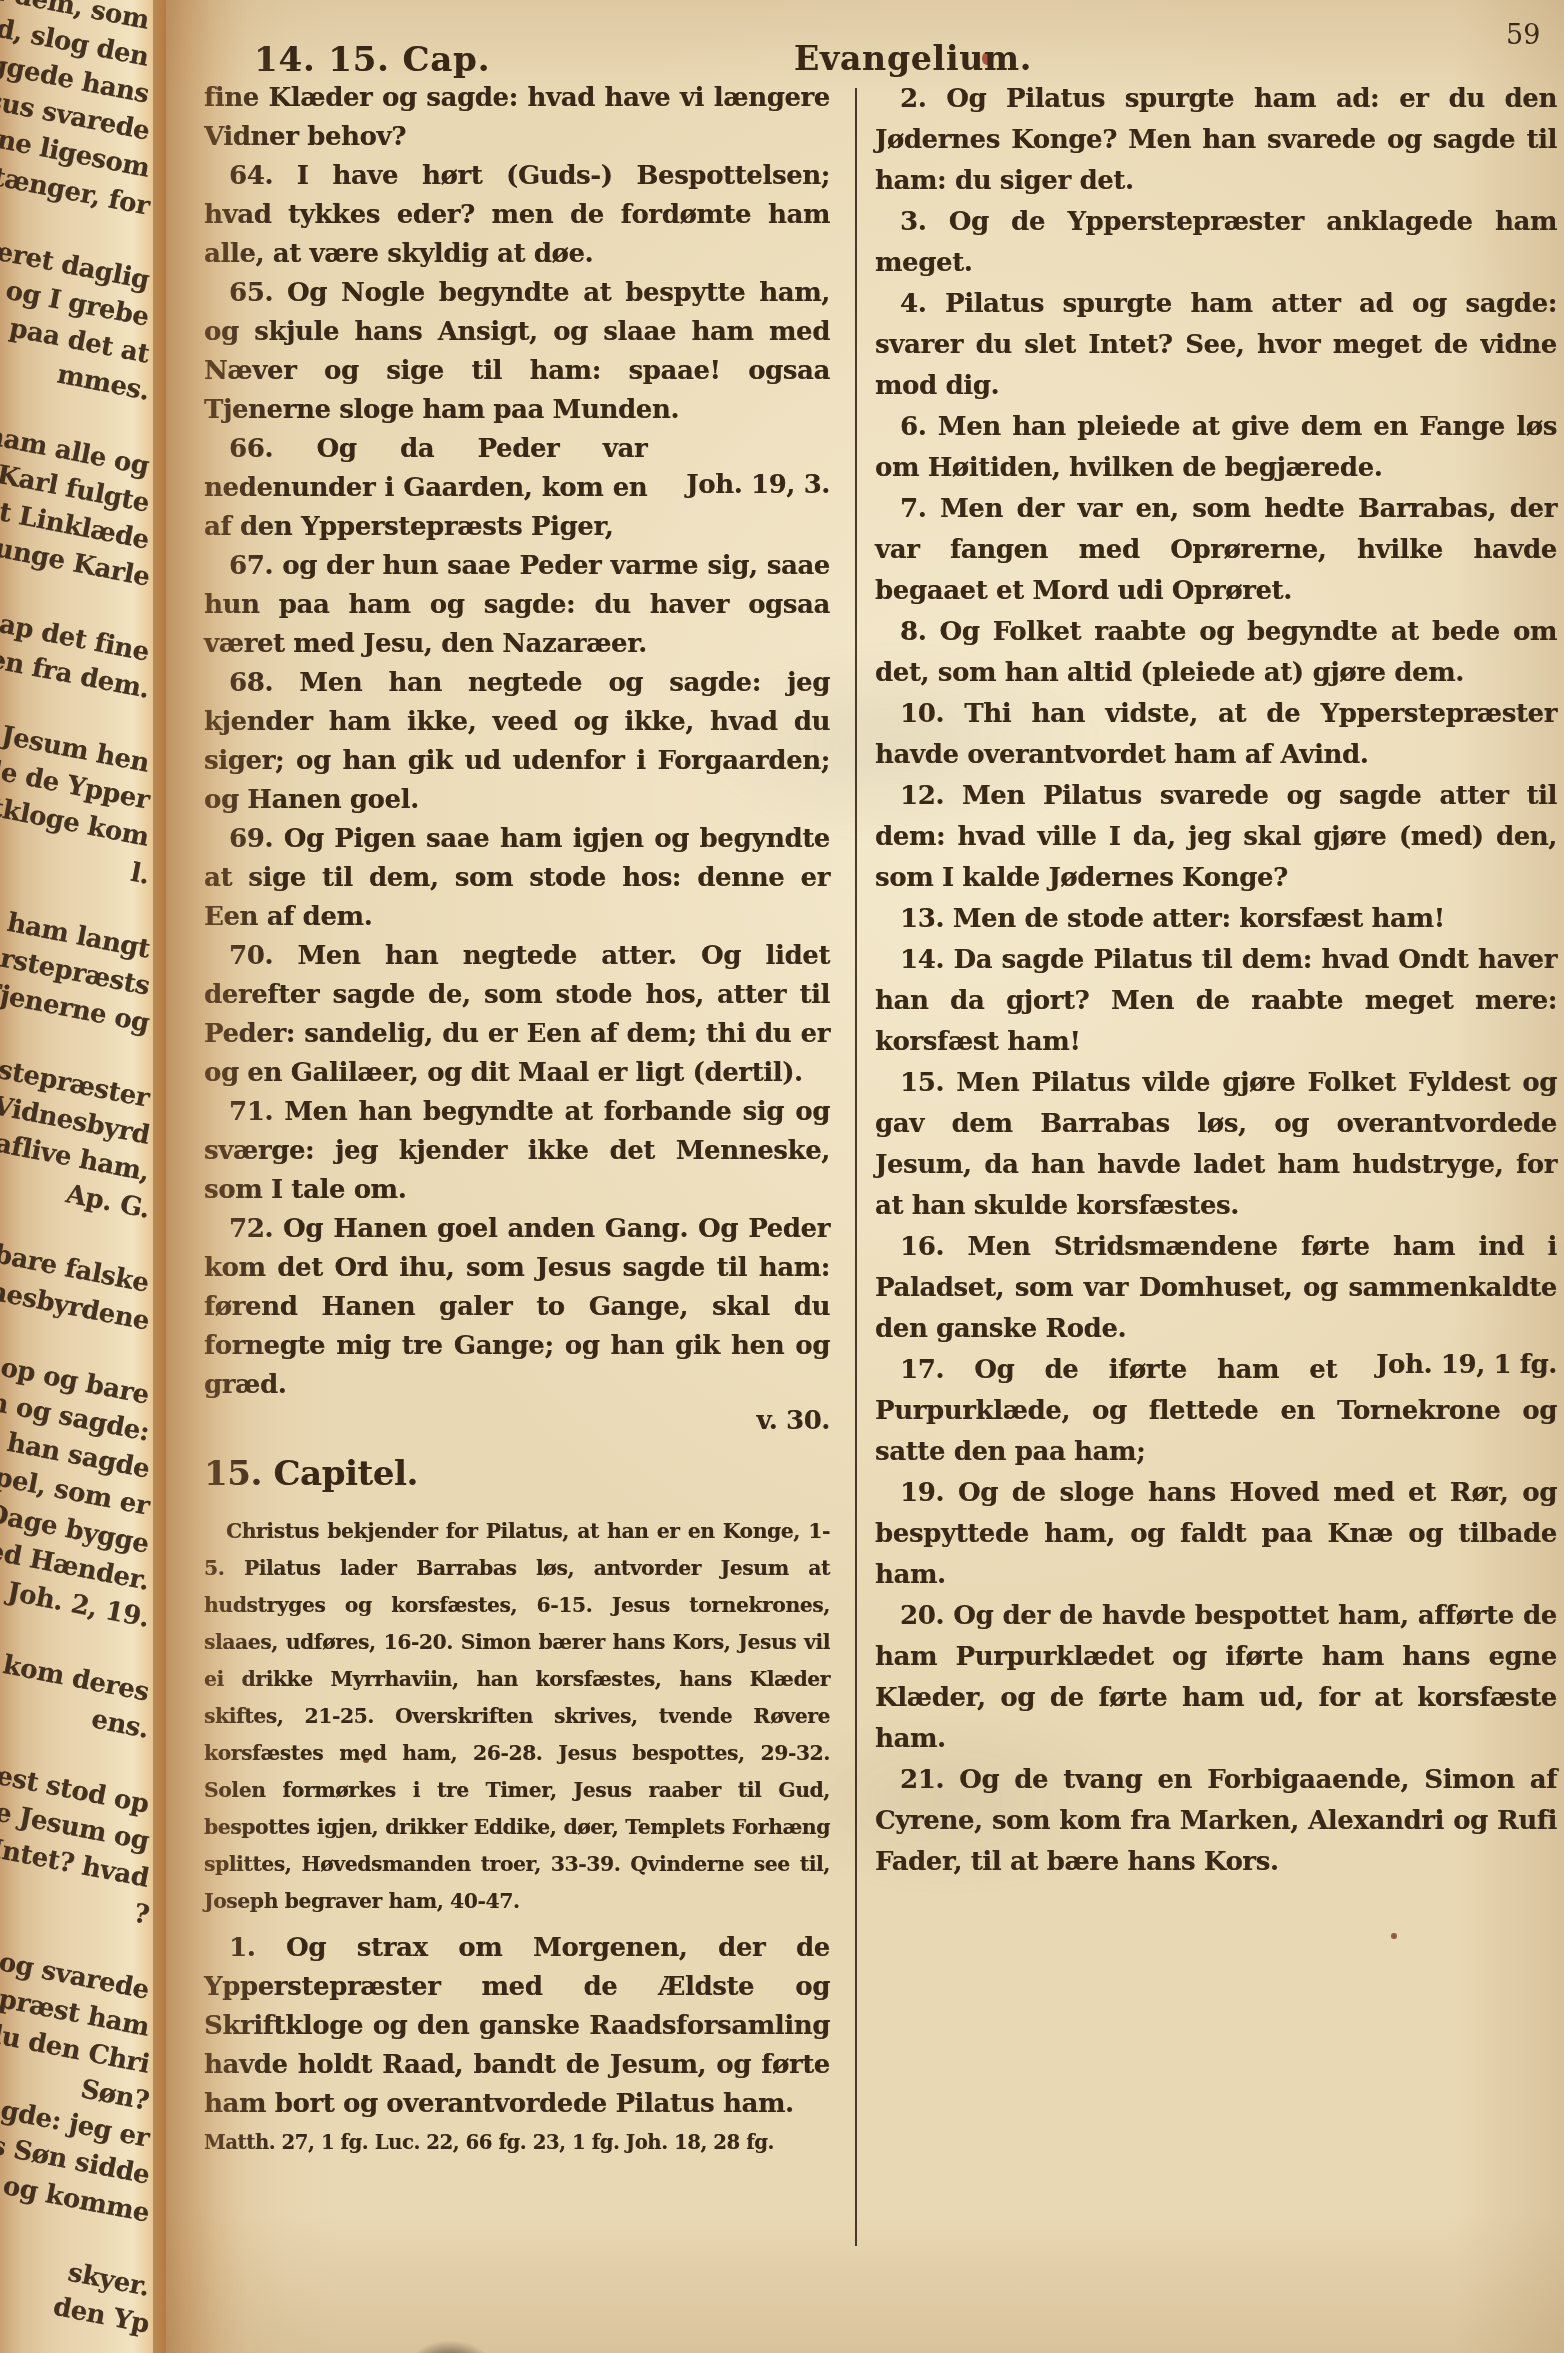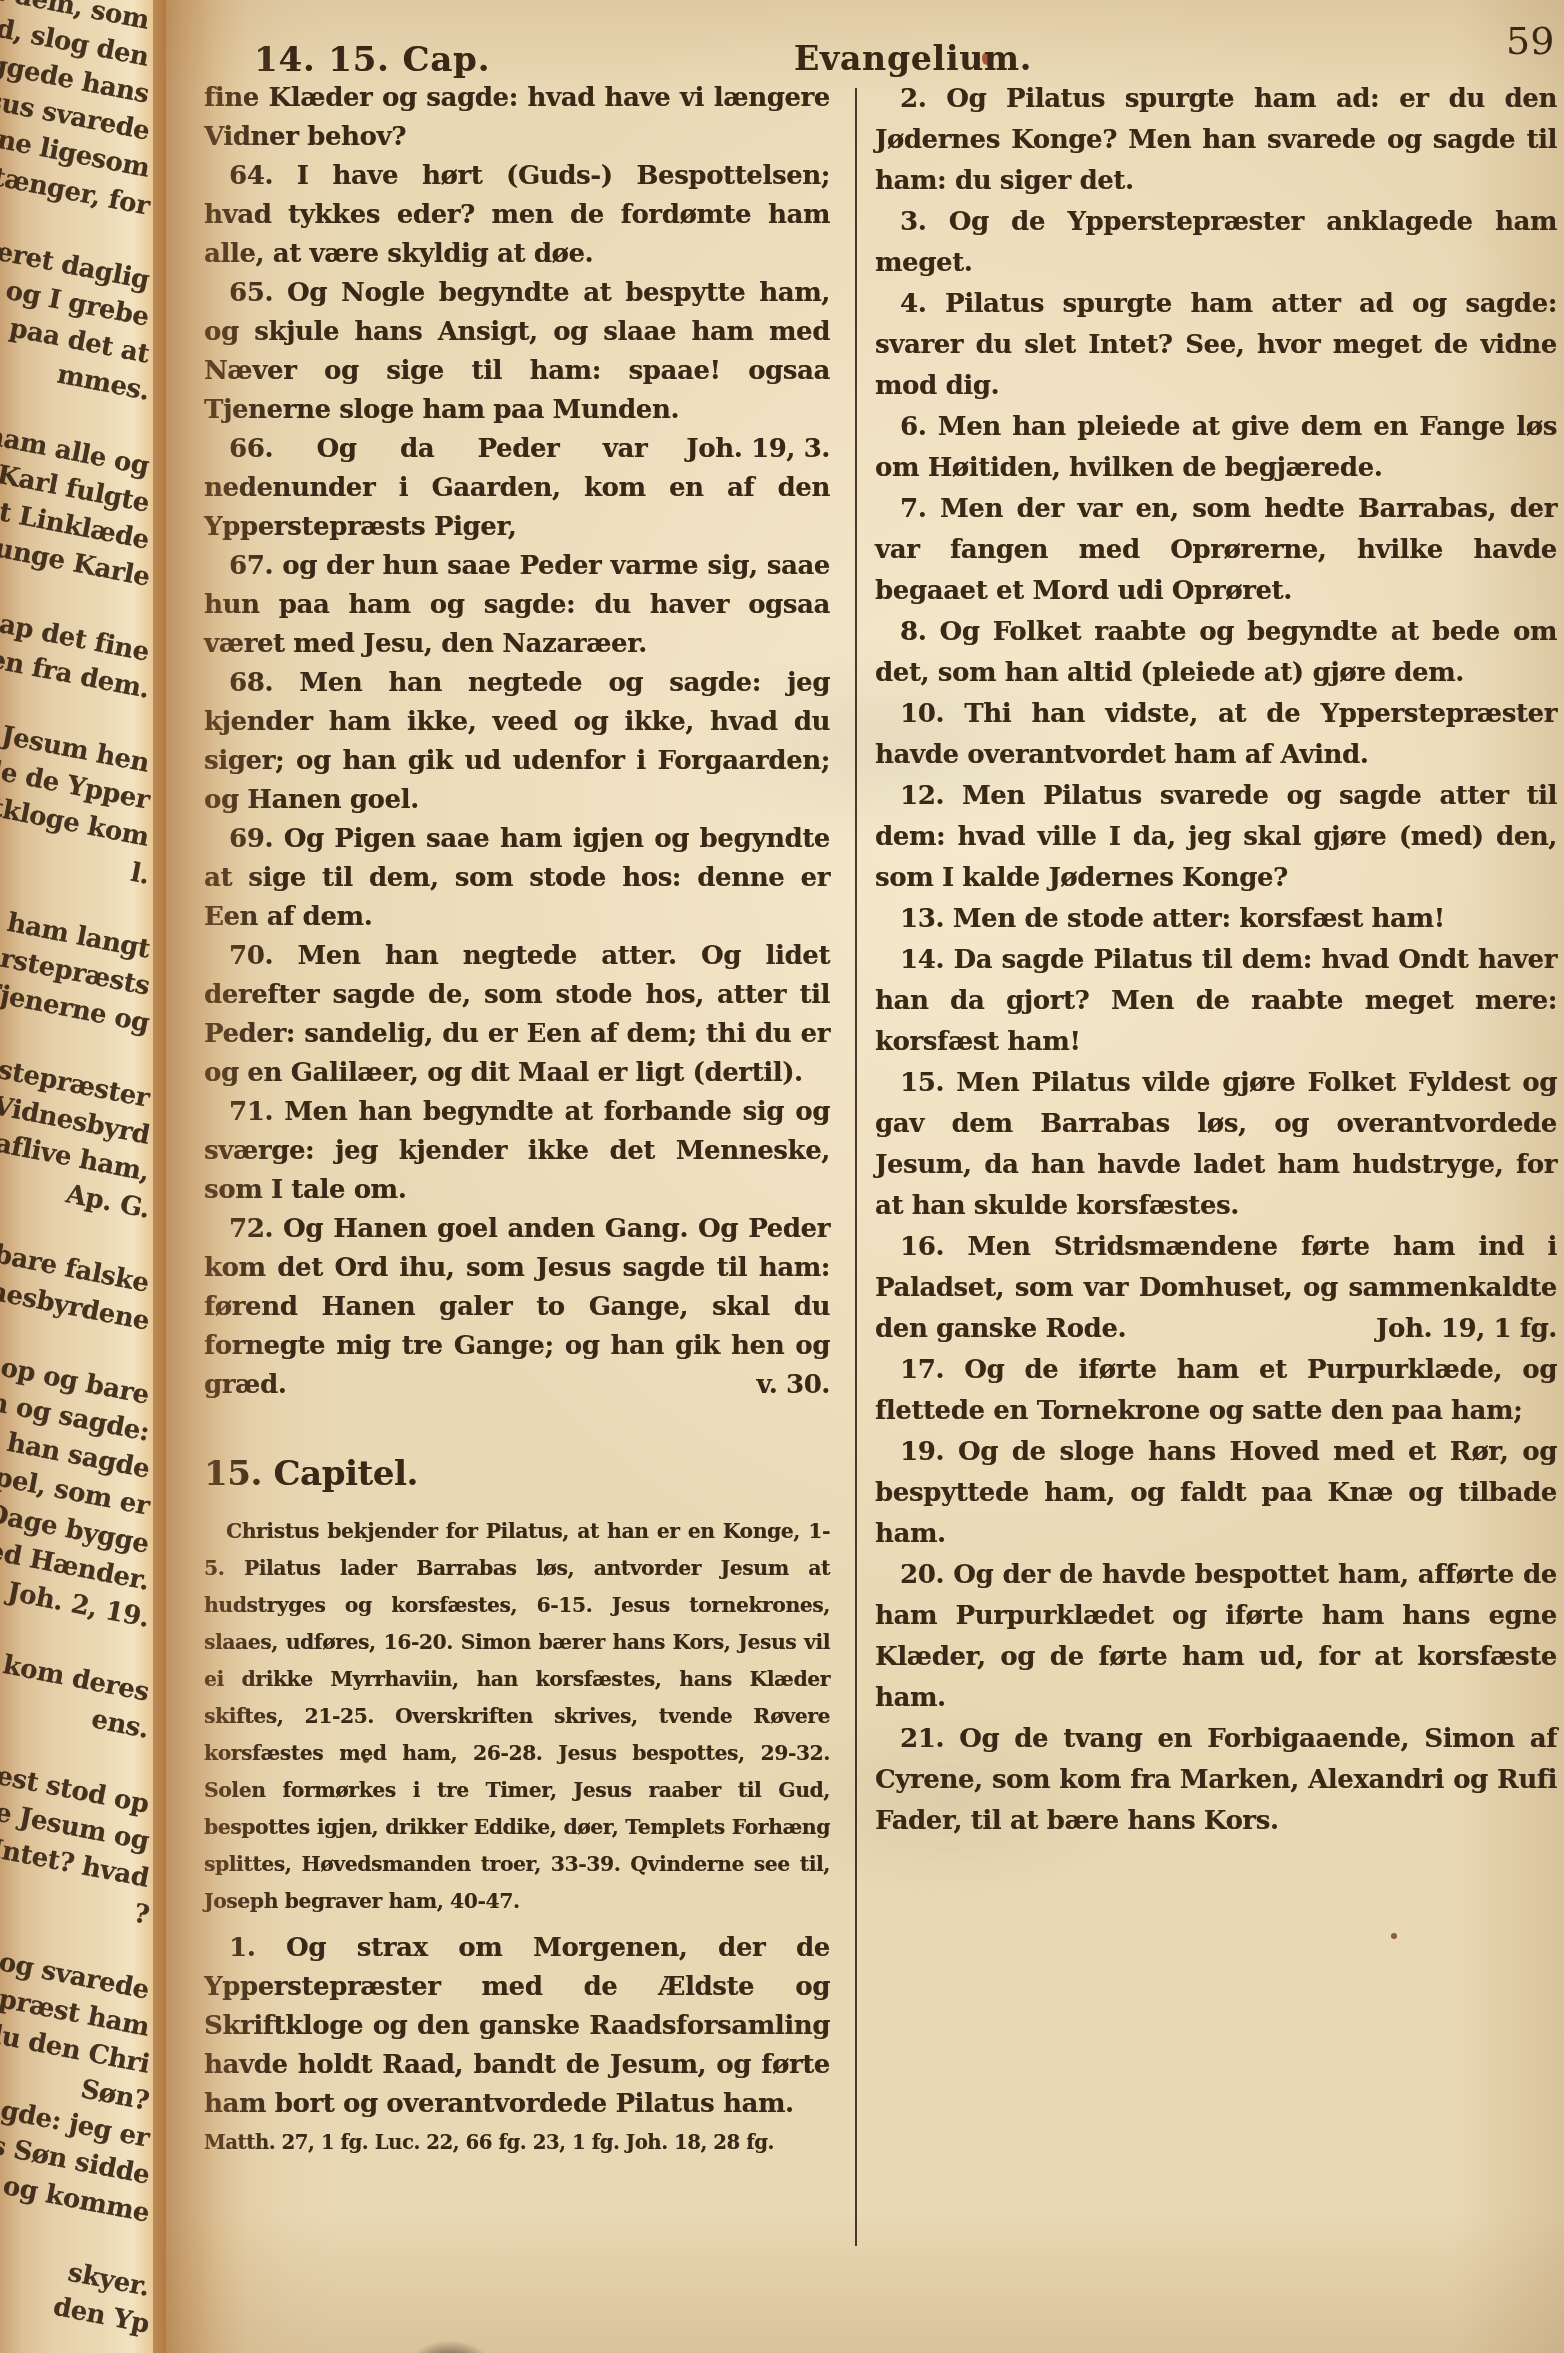--- a/index.html
+++ b/index.html
@@ -72,21 +72,21 @@
     font-size: 34px; font-weight: bold; letter-spacing: 0.8px;
     text-shadow: 0.2px 0.2px 0.5px rgba(50,32,16,0.5);
   }
   .hdr-title {
     position: absolute; left: 747px; top: 39px; transform: translateX(-50%);
     font-size: 33px; font-weight: bold; letter-spacing: 0.8px;
     text-shadow: 0.2px 0.2px 0.5px rgba(50,32,16,0.5);
   }
   .hdr-page-number {
     position: absolute; left: 1340px; top: 19px;
-    font-size: 38px; font-weight: normal;
+    font-size: 27px; font-weight: normal;
   }
 
   
   .column-divider {
     position: absolute; left: 689px; top: 88px; width: 2.3px; height: 2158px;
     background: var(--divider, rgba(45,28,16,0.85));
   }
   .col {
     position: absolute; top: 78px;
     text-align: justify;
@@ -97,21 +97,21 @@
   .col-left  { left: 38px;  width: 626px; }
   .col-right { left: 709px; width: 682px; }
 
   .verse {
     margin: 0; text-indent: 25px; text-align: justify;
     font-size: 26px; line-height: 39px;
   }
   .col-right .verse { line-height: 41px; }
   .no-indent { text-indent: 0; }
   .vnum { }
-  .vref { float: right; padding-left: 14px; }
+  .vref { float: right; padding-left: 14px; margin-top: 36px; }
 
   .chapter-heading {
     margin: 50px 0 20.3px 0; text-indent: 0; text-align: left;
     font-size: 34px; line-height: 39px; font-weight: bold;
   }
   .chapter-summary {
     margin: 0; text-indent: 22px; text-align: justify;
     font-size: 20.3px; line-height: 37px;
   }
   .opening { margin-top: 7.8px; }

